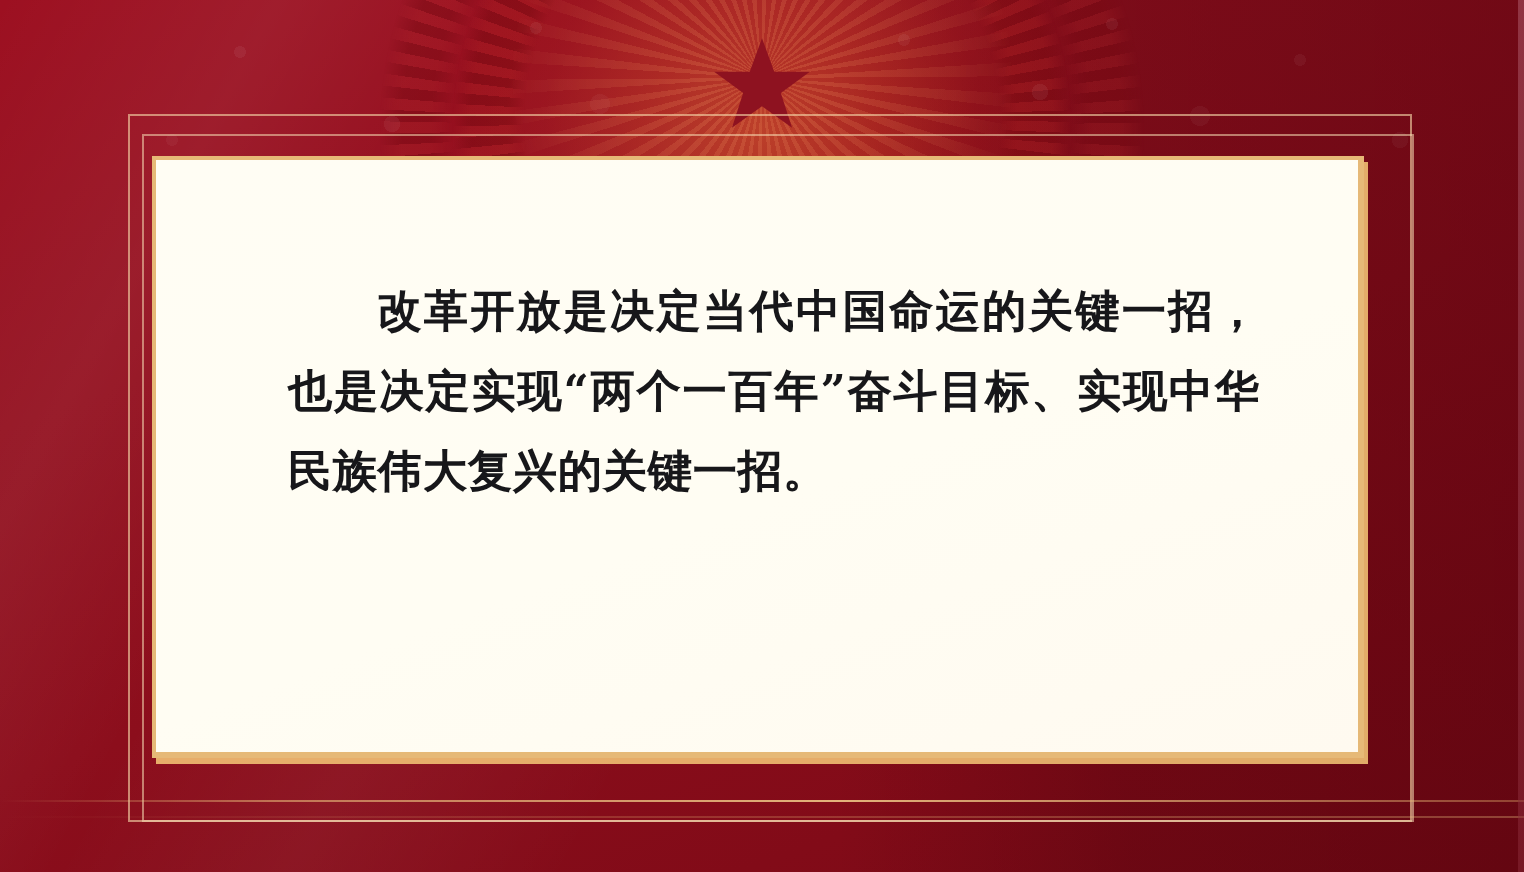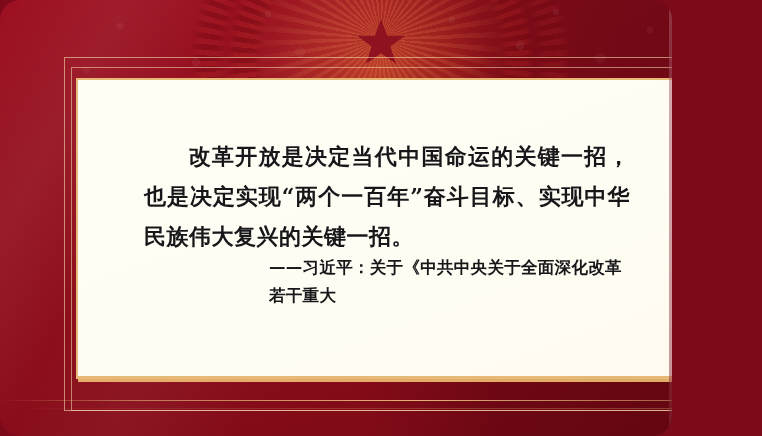--- a/index.html
+++ b/index.html
@@ -2,35 +2,34 @@
 <html><head>
 <meta charset="utf-8">
 <style>
   html,body{margin:0;padding:0;}
   body{
     width:762px;height:436px;overflow:hidden;
     font-family:"DejaVu Sans","Liberation Sans",sans-serif;
     background:#7d0a18;
   }
   .slide{
-    position:relative;width:672px;height:436px;overflow:hidden;
+    position:relative;width:762px;height:436px;overflow:hidden;
     background:
       
       linear-gradient(90deg,
          rgba(0,0,0,0) 0%, rgba(0,0,0,0) 55%,
          rgba(60,0,8,.28) 74%, rgba(70,0,10,.42) 100%),
       
       linear-gradient(118deg,
          rgba(255,255,255,.00) 0%,
          rgba(255,255,255,.055) 14%,
          rgba(255,255,255,.00) 26%,
          rgba(255,255,255,.045) 38%,
          rgba(255,255,255,.00) 52%),
       linear-gradient(160deg, #9d1021 0%, #93101f 30%, #8c0e1c 55%, #820b18 80%, #7a0a16 100%);
-    border-radius: 20px;
   }
 
   
   .emblem-band{
     position:absolute;left:0;top:0;width:762px;height:120px;overflow:hidden;
     pointer-events:none;
   }
   .halo{
     position:absolute;left:50%;top:-96px;transform:translateX(-50%);
     width:320px;height:320px;border-radius:50%;
@@ -165,21 +164,20 @@
   <div class="frame-outer"></div>
   <div class="frame-inner"></div>
 
   <div class="panel">
 
     <div class="quote">
       <span class="indent"></span><span>改革开放是决定当代中国命运的关键一招，也是决定</span><span>实现“两个一百年”奋斗目标、实现中华民族伟大复兴的</span><span>关键一招。</span>
     </div>
 
     <div class="attrib">
-      <span class="l1">——习近平：关于《中共中央关于全面深化改革若干重大</span>
     </div>
 
   </div>
 
   <div class="bottom-rule"></div>
   <div class="bottom-rule2"></div>
   <div class="edge-right"></div>
 
 </div>
 

